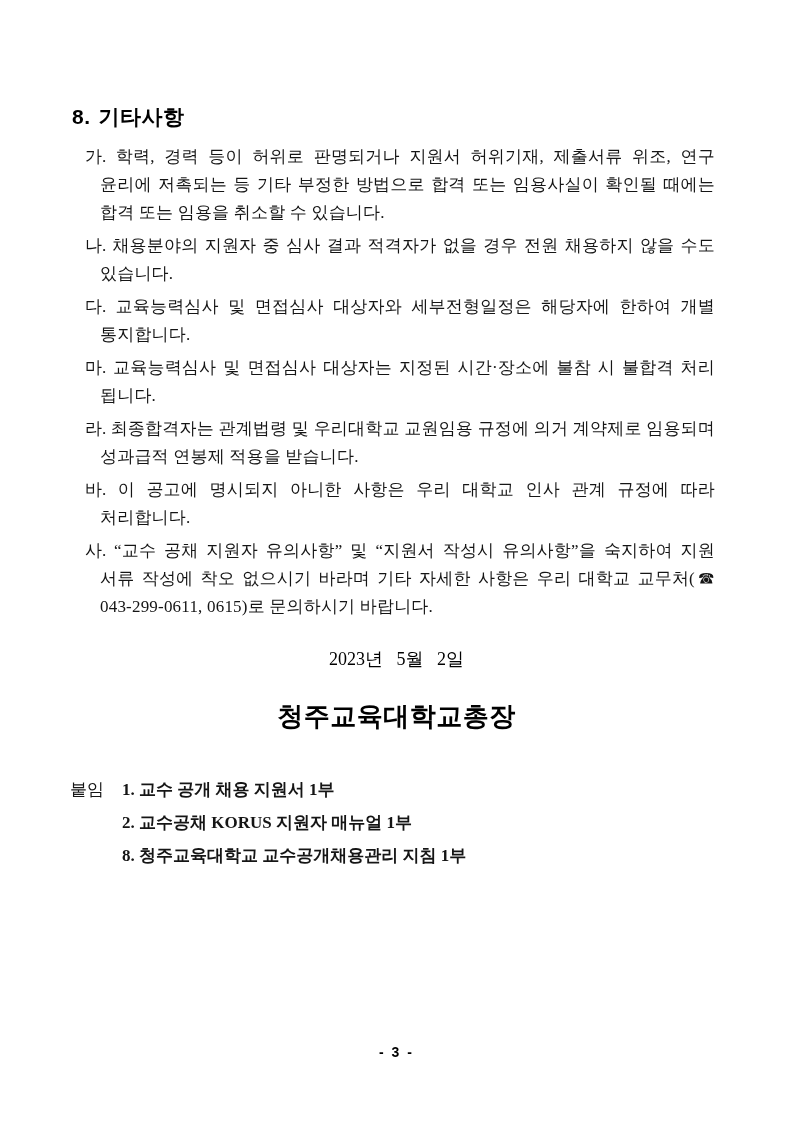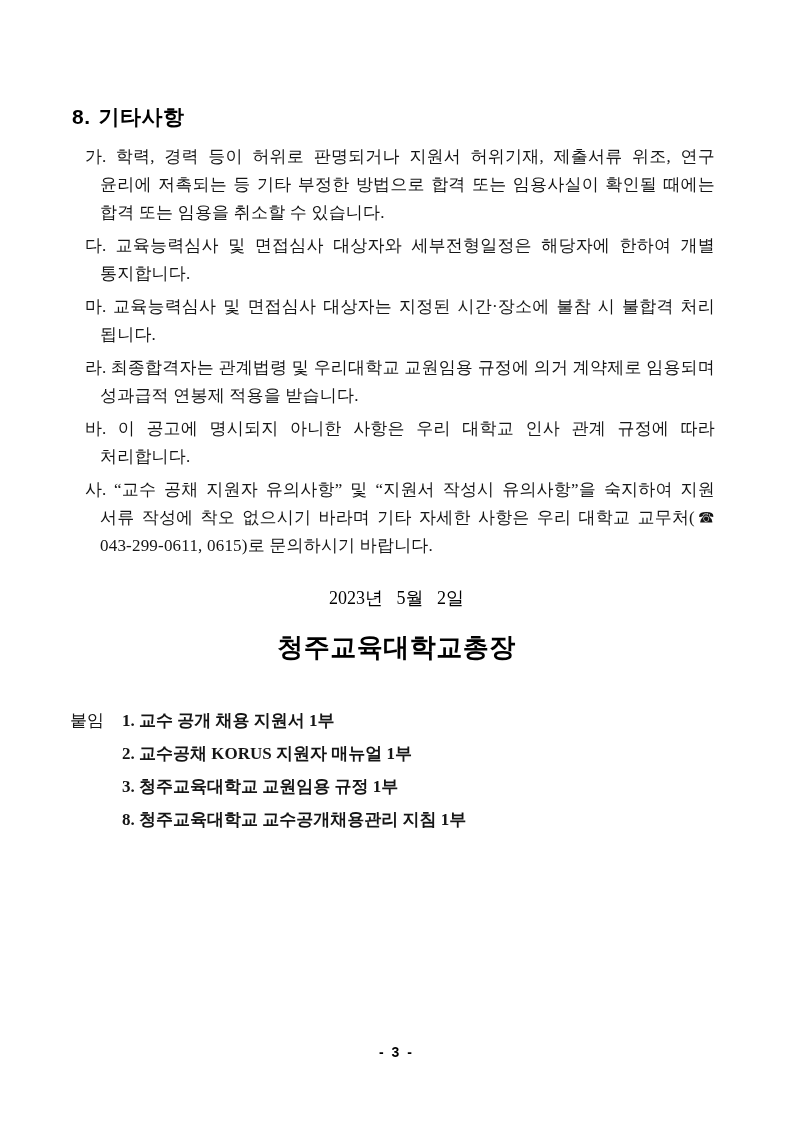--- a/index.html
+++ b/index.html
@@ -40,21 +40,21 @@
   .list-item .item-text { letter-spacing: 0.2px; }
   .doc-date {
     margin-top: 24px;
     text-align: center;
     font-size: 18px;
     line-height: 28px;
     white-space: pre;
     color: #000000;
   }
   .signature-line {
-    margin-top: 19px;
+    margin-top: 27px;
     text-align: center;
     font-family: "Liberation Sans", "DejaVu Sans", sans-serif;
     font-weight: 700;
     font-size: 26px;
     line-height: 32px;
     color: #000000;
     letter-spacing: 0.5px;
   }
   .attachments {
     display: flex;
@@ -93,20 +93,24 @@
   <h1 class="section-heading">
     <span class="section-number">8.</span><span>기타사항</span>
   </h1>
 
   <div class="items-block">
     <p class="list-item">
       <span class="item-marker">가.</span>
       <span class="item-text">학력, 경력 등이 허위로 판명되거나 지원서 허위기재, 제출서류 위조, 연구 윤리에 저촉되는 등 기타 부정한 방법으로 합격 또는 임용사실이 확인될 때에는 합격 또는 임용을 취소할 수 있습니다.</span>
     </p>
     <p class="list-item">
+      <span class="item-marker">나.</span>
+      <span class="item-text">채용분야의 지원자 중 심사 결과 적격자가 없을 경우 전원 채용하지 않을 수도 있습니다.</span>
+    </p>
+    <p class="list-item">
       <span class="item-marker">다.</span>
       <span class="item-text">교육능력심사 및 면접심사 대상자와 세부전형일정은 해당자에 한하여 개별 통지합니다.</span>
     </p>
     <p class="list-item">
       <span class="item-marker">마.</span>
       <span class="item-text">교육능력심사 및 면접심사 대상자는 지정된 시간·장소에 불참 시 불합격 처리 됩니다.</span>
     </p>
     <p class="list-item">
       <span class="item-marker">라.</span>
       <span class="item-text">최종합격자는 관계법령 및 우리대학교 교원임용 규정에 의거 계약제로 임용되며 성과급적 연봉제 적용을 받습니다.</span>
@@ -123,20 +127,19 @@
 
   <div class="doc-date">2023년   5월   2일</div>
 
   <div class="signature-line">청주교육대학교총장</div>
 
   <div class="attachments">
     <div class="attachments-label">붙임</div>
     <div class="attachments-list">
       <div class="attachment-item">1. 교수 공개 채용 지원서 1부</div>
       <div class="attachment-item">2. 교수공채 KORUS 지원자 매뉴얼 1부</div>
-      <div class="attachment-item">3. 청주교육대학교 교원임용 규정 1부</div>
       <div class="attachment-item">8. 청주교육대학교 교수공개채용관리 지침 1부</div>
     </div>
   </div>
 
   <div class="page-number">- 3 -</div>
 
 </div>
 
 </body></html>

